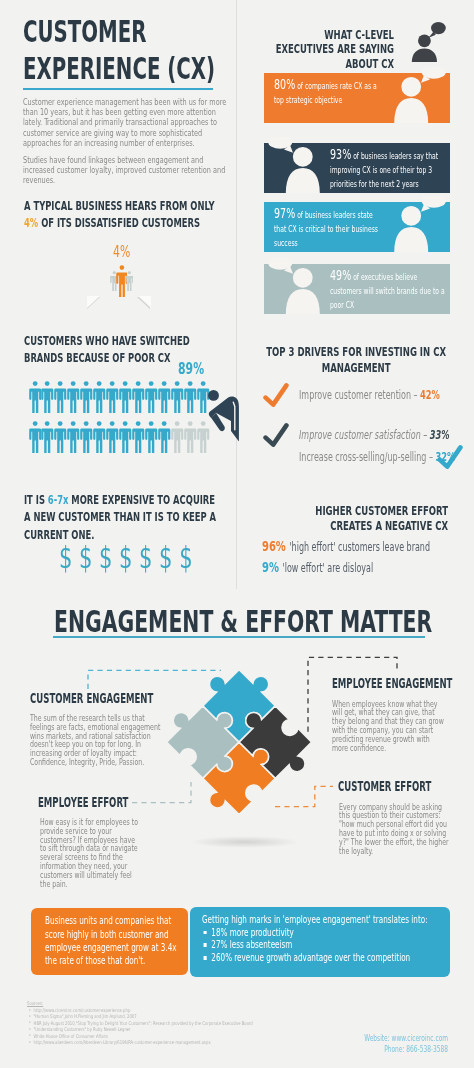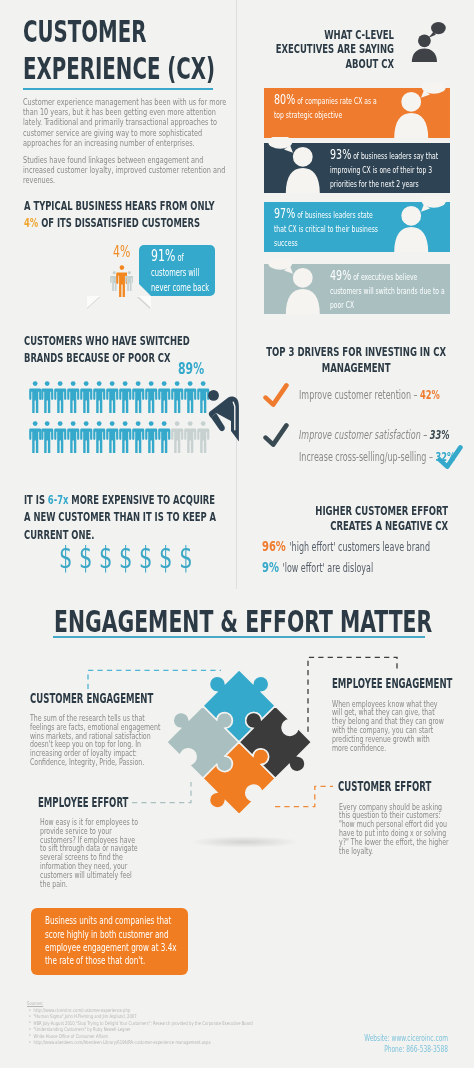--- a/index.html
+++ b/index.html
@@ -72,21 +72,21 @@
 
   .bar{position:absolute;left:264px;width:185.5px;color:#fff;}
   .bar .bg{position:absolute;inset:0;}
   .bar .btxt{position:absolute;top:5px;transform:scaleX(0.775);transform-origin:0 0;
      line-height:12.1px;}
   .bar.lt .btxt{left:10px;width:144px;}
   .bar.rt .btxt{left:66px;width:150px;}
   .bar .bp{font-size:13.7px;}
   .bar .bs{font-size:8.7px;}
   .bar .fig{position:absolute;bottom:0;}
-  #bar0{top:88px;height:50px;background:#14532d;}
+  #bar0{top:73px;height:50px;background:#14532d;}
   #bar1{top:143px;height:50px;background:#334a5c;}
   #bar2{top:201.5px;height:50px;background:#35a9cb;}
   #bar3{top:264px;height:50px;background:#a9bfc0;}
   
   #drivers-head{position:absolute;left:448px;top:344px;width:250px;margin-left:-250px;
      text-align:center;font-weight:bold;color:#2b3a44;font-size:12.9px;line-height:15.6px;
      transform:scaleX(0.735);transform-origin:100% 0;}
   .driver{position:absolute;left:263px;width:200px;height:30px;}
   #drv0{top:382px;}
   #drv1{top:422px;font-style:italic;}
@@ -178,26 +178,20 @@
   <div class="para" id="para1">Customer experience management has been with us for more than 10 years, but it has been getting even more attention lately. Traditional and primarily transactional approaches to customer service are giving way to more sophisticated approaches for an increasing number of enterprises.</div>
   <div class="para" id="para2">Studies have found linkages between engagement and increased customer loyalty, improved customer retention and revenues.</div>
 
   <div class="h2" id="typ-head">
     <span>A TYPICAL BUSINESS HEARS FROM ONLY</span>
     <span class="hl-orange">4%</span><span> OF ITS DISSATISFIED CUSTOMERS</span>
   </div>
 
   <div class="tail" id="tail-left"></div>
 
-  <div class="bubble" id="bub-right">
-    <div class="inner">
-      <span class="pct-big">91%</span><span class="pct-sm"> of customers will never come back</span>
-    </div>
-    <div class="curl"></div>
-  </div>
   <div class="tail" id="tail-right"></div>
 
   <div id="mid4">4%</div>
   <div id="mid-people"><span class="mp side"><svg width="8.6" height="21" viewBox="0 0 123 340" preserveAspectRatio="none">
           <circle cx="61.5" cy="46" r="24" fill="#c4d0cf"></circle>
           <path fill="#c4d0cf" d="M14 96 h95 a14 14 0 0 1 14 14 v88 a11 11 0 0 1-22 0 v-70 h-8 v222 a12 12 0 0 1-24 0 v-136 h-13 v136 a12 12 0 0 1-24 0 v-222 h-8 v70 a11 11 0 0 1-22 0 v-88 a14 14 0 0 1 14-14 z"></path>
         </svg></span><span class="mp main"><svg width="11.8" height="34" viewBox="0 0 123 340" preserveAspectRatio="none">
           <circle cx="61.5" cy="46" r="24" fill="#f3871f"></circle>
           <path fill="#f3871f" d="M14 96 h95 a14 14 0 0 1 14 14 v88 a11 11 0 0 1-22 0 v-70 h-8 v222 a12 12 0 0 1-24 0 v-136 h-13 v136 a12 12 0 0 1-24 0 v-222 h-8 v70 a11 11 0 0 1-22 0 v-88 a14 14 0 0 1 14-14 z"></path>
         </svg></span><span class="mp side"><svg width="8.6" height="21" viewBox="0 0 123 340" preserveAspectRatio="none">
@@ -415,20 +409,30 @@
     <div class="bb">How easy is it for employees to provide service to your customers? If employees have to sift through data or navigate several screens to find the information they need, your customers will ultimately feel the pain.</div>
   </div>
   <div class="blk" id="blk3">
     <div class="bt">CUSTOMER EFFORT</div>
     <div class="bb">Every company should be asking this question to their customers: "how much personal effort did you have to put into doing x or solving y?"  The lower the effort, the higher the loyalty.</div>
   </div>
 
   <div id="callout-orange">
     <div class="co">Business units and companies that score highly in both customer and employee engagement grow at 3.4x the rate of those that don't.</div>
   </div>
+  <div id="callout-teal">
+    <div class="ct">
+      <div>Getting high marks in 'employee engagement' translates into:</div>
+      <ul>
+          <li>18% more productivity</li>
+          <li>27% less absenteeism</li>
+          <li>260% revenue growth advantage over the competition</li>
+        </ul>
+    </div>
+  </div>
 
   <div id="srcs">
     <div class="slbl">Sources:</div>
     <ul>
         <li>http://www.ciceroinc.com/customer-experience.php</li>
         <li>"Human Sigma",John H.Fleming and Jim Asplund, 2007</li>
         <li>HBR July-August 2010,"Stop Trying to Delight Your Customers"; Research provided by the Corporate Executive Board</li>
         <li>"Understanding Customers" by Ruby Newell-Legner</li>
         <li>White House Office of Consumer Affairs</li>
         <li>http://www.aberdeen.com/Aberdeen-Library/6196/RA-customer-experience-management.aspx</li>

